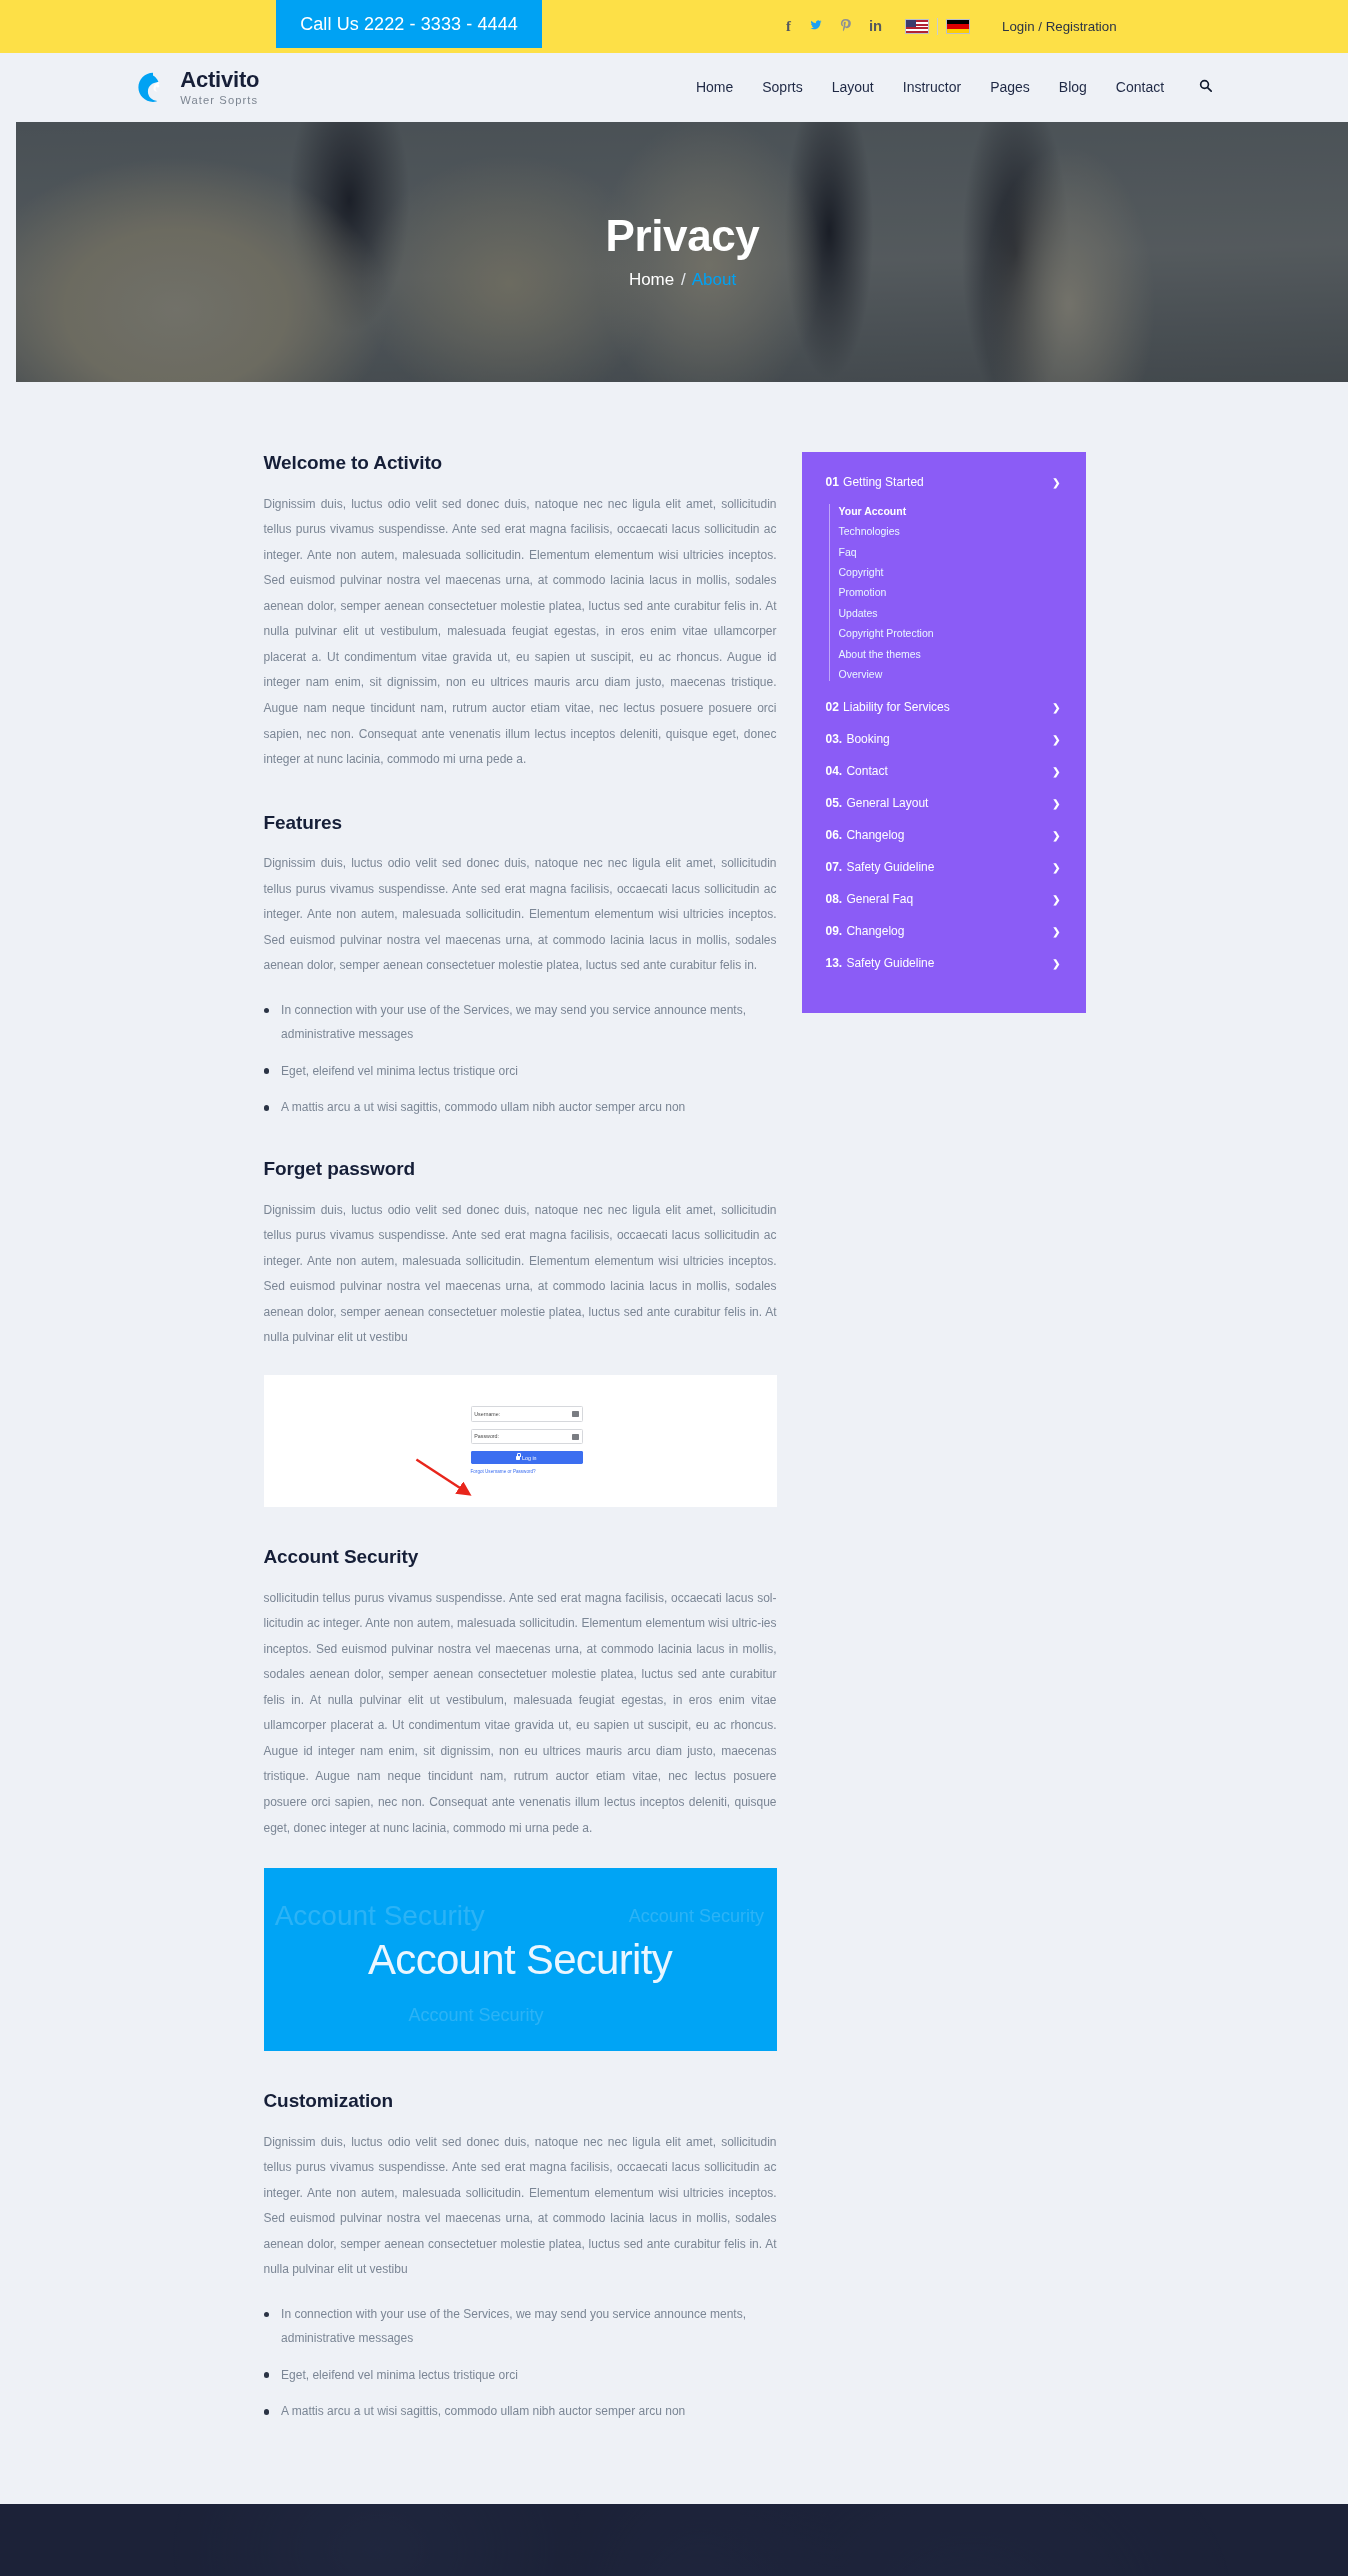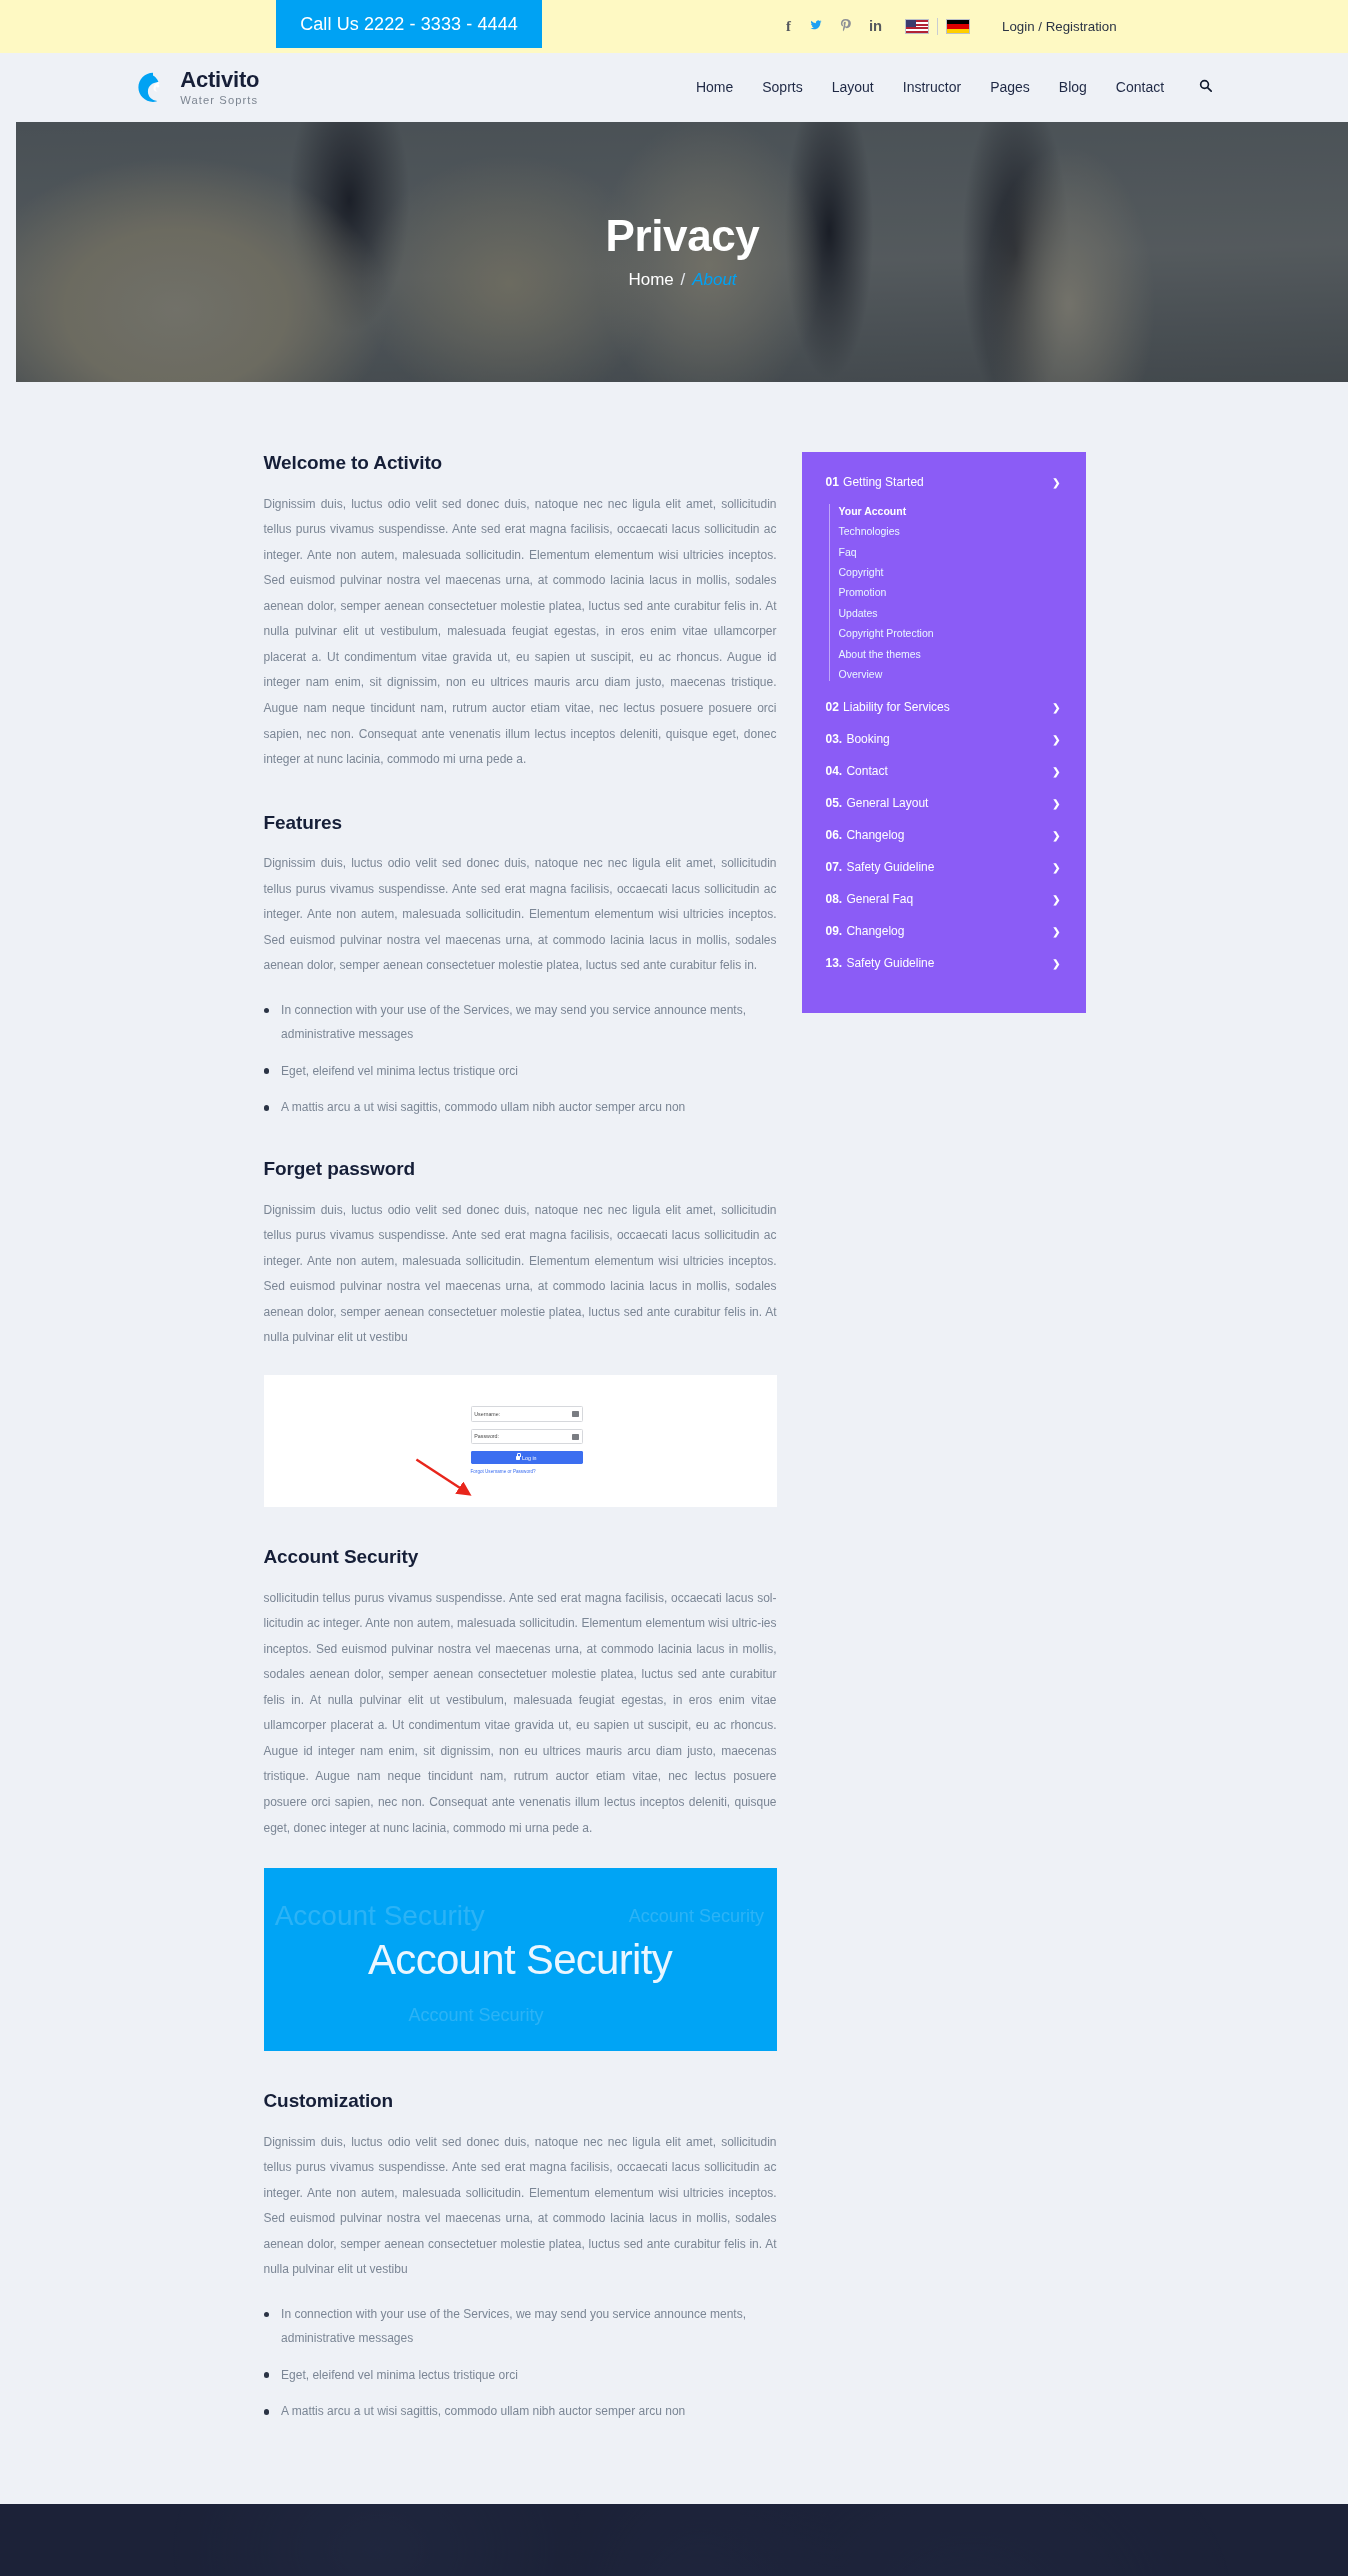--- a/index.html
+++ b/index.html
@@ -6,21 +6,21 @@
   *{box-sizing:border-box;margin:0;padding:0;}
   html,body{width:1349px;}
   body{
     font-family:"Liberation Sans",sans-serif;
     background:#eef1f6;
     color:#3f4a5a;
     -webkit-font-smoothing:antialiased;
   }
 
   
-  .topbar{height:53px;background:#fef9c3;position:relative;text-align:center;}
+  .topbar{height:53px;background:#fde047;position:relative;text-align:center;}
   .topbar-inner{width:1349px;height:53px;position:relative;}
   .callus{
     position:absolute;left:276px;top:0;height:48px;min-width:266px;
     background:#00a2f3;color:#fff;display:flex;align-items:center;justify-content:center;
     font-size:18px;letter-spacing:0.1px;padding:0 24px;
   }
   .topright{
     position:absolute;right:0;top:0;height:53px;width:611px;
     display:flex;align-items:center;gap:0;padding-right:492px;
   }
@@ -73,21 +73,21 @@
       radial-gradient(ellipse 77px 232px at 75% 50%, #202227 0%, rgba(32,34,39,0) 70%),
       linear-gradient(178deg,#8d9792 0%,#9aa39c 30%,#a6ada4 55%,#8e968f 80%,#7e867f 100%);
     filter:saturate(.85);
   }
   .hero-overlay{position:absolute;inset:0;background:rgba(17,22,34,.55);}
   .hero-content{position:relative;z-index:2;height:100%;display:flex;flex-direction:column;
     align-items:center;justify-content:center;gap:12.6px;}
   .hero-title{font-size:44px;font-weight:bold;color:#fff;letter-spacing:-0.4px;line-height:1;}
   .crumbs{font-size:17px;color:#ffffff;}
   .crumbs .sep{color:#e4e7ec;margin:0 2.1px;}
-  .crumbs .cur{color:#00a2f3;cursor:pointer;font-style:italic;}
+  .crumbs .cur{color:#00a2f3;cursor:pointer;}
   .crumbs .home{cursor:pointer;}
 
   
   .main{background:#eef1f6;padding:70px 0 42px;}
   .main-grid{width:822px;margin:0 auto;display:flex;gap:25px;align-items:flex-start;}
   .col-left{width:513px;}
   .col-right{width:284px;}
 
   h2.sec-title{font-size:19px;font-weight:bold;color:#161f38;margin-bottom:17.6px;letter-spacing:-0.1px;}
   .sec-block{margin-bottom:39px;}

